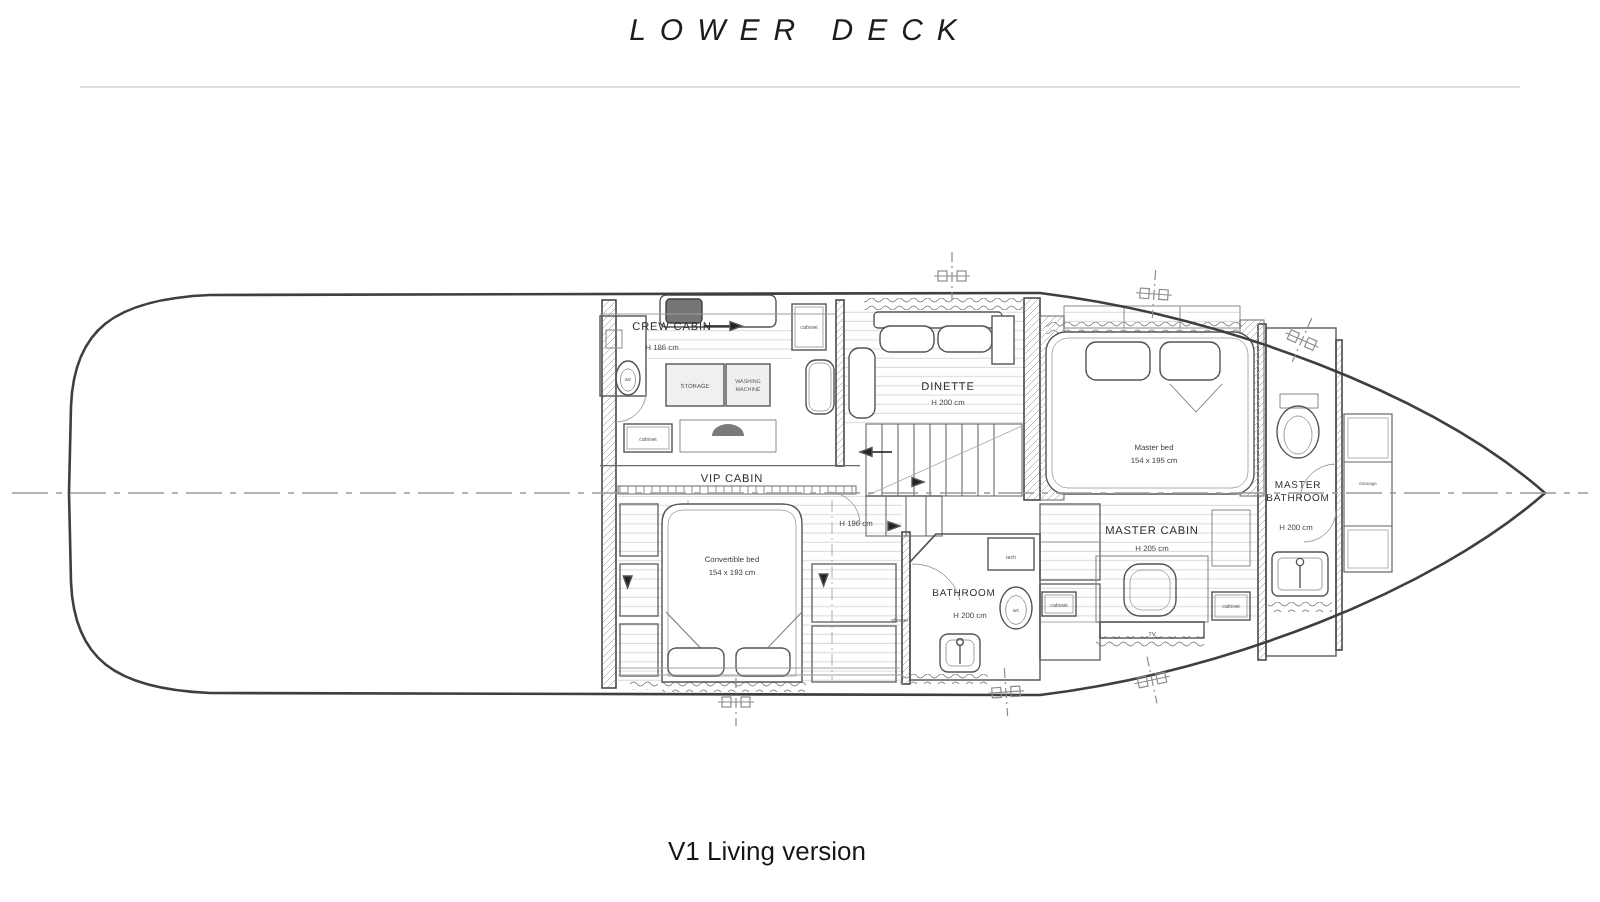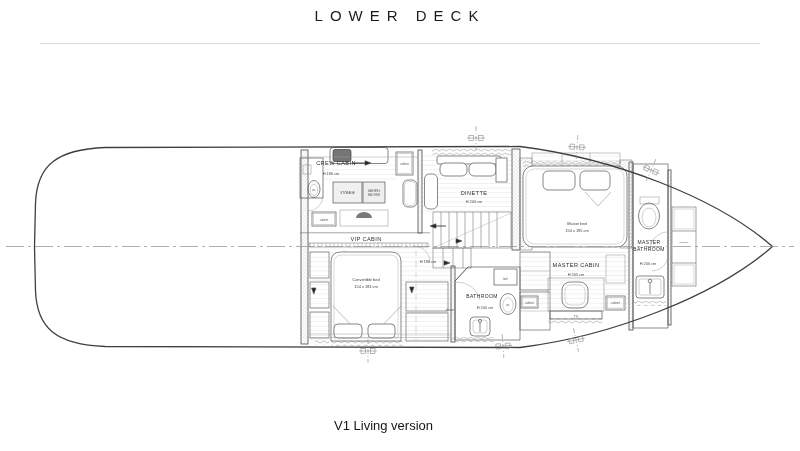--- a/index.html
+++ b/index.html
@@ -1,18 +1,18 @@
 <!DOCTYPE html>
 <html><head>
 <meta charset="utf-8">
 <style>
   html,body{margin:0;padding:0;background:#ffffff;}
   body{width:800px;height:451px;position:relative;font-family:"Liberation Sans",sans-serif;overflow:hidden;}
   .page-title{position:absolute;top:7px;left:0;width:800px;text-align:center;
-    font-size:15px;letter-spacing:7px;font-weight:400;color:#1c1c1c;}
+    font-size:15px;letter-spacing:7px;font-weight:400;color:#1c1c1c;font-style:italic;}
   .divider{position:absolute;top:43px;left:40px;width:720px;border-top:1px solid #dcdcdc;height:0;}
   .caption{position:absolute;top:418px;left:0;width:767px;text-align:center;
     font-size:13px;color:#161616;}
   svg{position:absolute;top:0;left:0;}
   svg text{font-family:"Liberation Sans",sans-serif;fill:#2d2d2d;}
   .room-label{font-size:5.6px;letter-spacing:.4px;}
   .room-h{font-size:3.9px;fill:#4a4a4a;}
   .fix-label{font-size:3px;fill:#4a4a4a;}
   .bed-label{font-size:3.9px;fill:#3c3c3c;}
   .tiny{font-size:2.7px;fill:#5a5a5a;}

